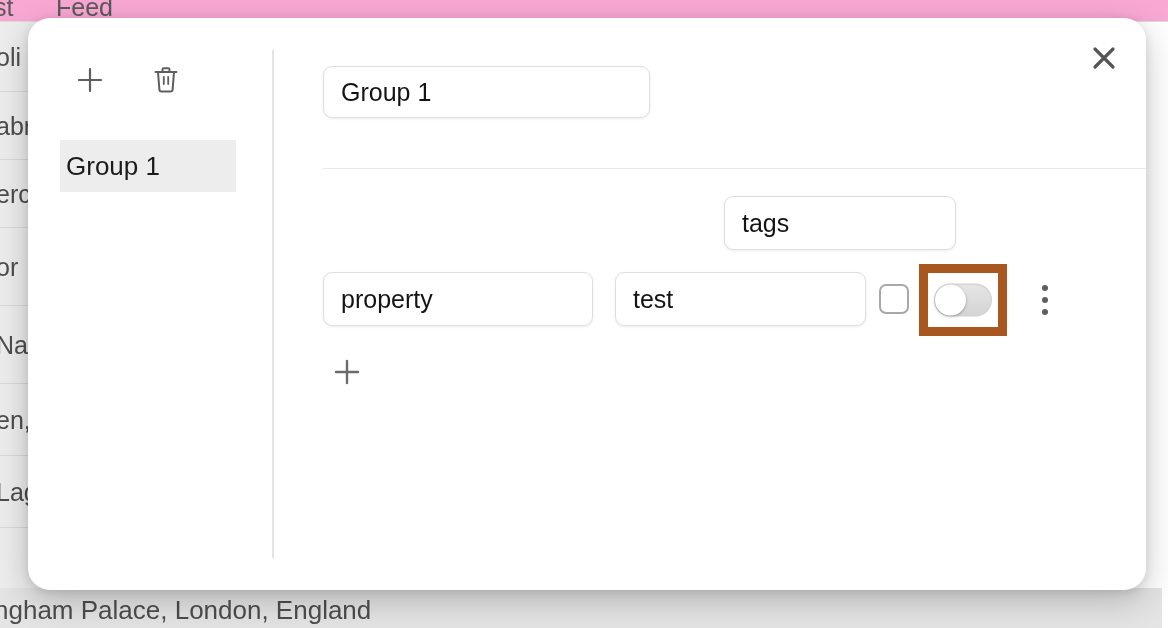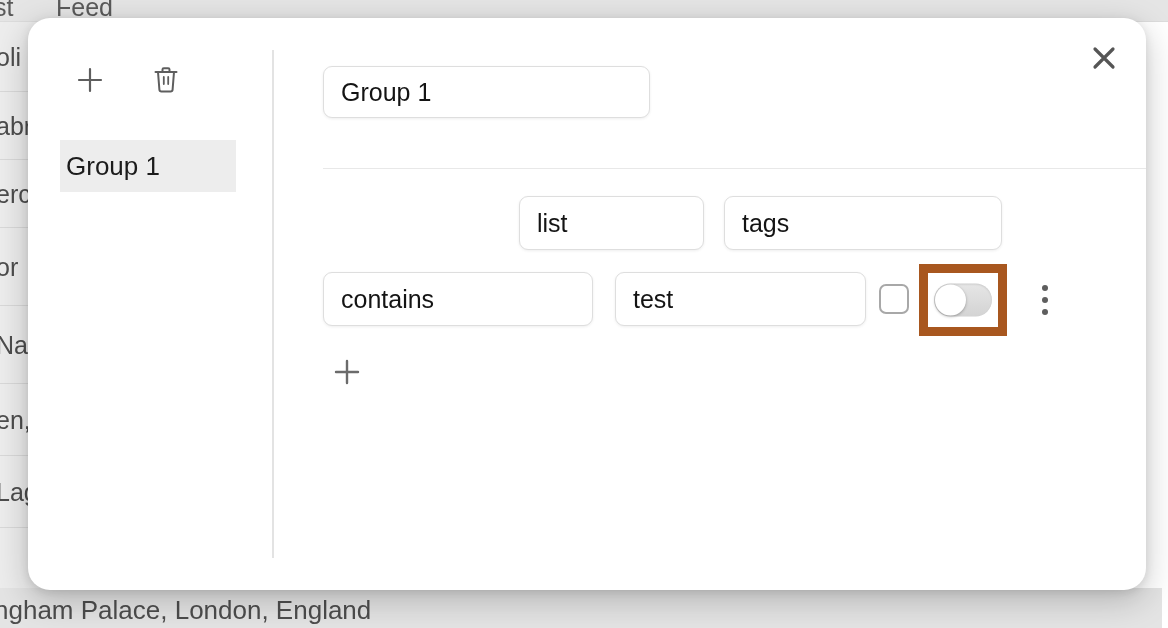--- a/index.html
+++ b/index.html
@@ -24,21 +24,21 @@
   .bg-layer {
     position: absolute;
     inset: 0;
     background: #ffffff;
   }
 
   .bg-tabbar {
     position: absolute;
     left: 0; top: 0;
     width: 1168px; height: 22px;
-    background: #e5e5e5;
+    background: #f9a8d4;
     border-bottom: 1px solid #dcdcdc;
     overflow: hidden;
   }
   .bg-tab-text {
     position: absolute;
     font-size: 25px;
     color: #5a5a5a;
     letter-spacing: 0px;
     white-space: nowrap;
     top: -7px;
@@ -222,21 +222,21 @@
   .row-2 {
     position: absolute;
     left: 49px;
     top: 254px;
     height: 54px;
     width: 830px;
   }
 
   .f-property { position:absolute; left:0;   top:0; width:180px; height:54px; }
   .f-list     { position:absolute; left:196px; top:0; width:185px; height:54px; }
-  .f-tags     { position:absolute; left:401px; top:0; width:278px; height:54px;align-items:center; }
+  .f-tags     { position:absolute; left:401px; top:0; width:232px; height:54px;align-items:center; }
 
   .f-contains { position:absolute; left:0;   top:0; width:270px; height:54px; }
   .f-test     { position:absolute; left:292px; top:0; width:251px; height:54px; }
 
   .row-checkbox {
     position: absolute;
     left: 556px;
     top: 12px;
     width: 30px;
     height: 30px;
@@ -399,31 +399,28 @@
 
     <div class="right-panel">
 
       <div class="field title-field">
         <span>Group 1</span>
       </div>
 
       <div class="h-divider"></div>
 
       <div class="row-1">
-        <div class="field f-list">
-          <span>list</span>
-        </div>
         <div class="field f-tags">
           <span>tags</span>
         </div>
       </div>
 
       <div class="row-2">
         <div class="field f-contains">
-          <span>contains</span>
+          <span>property</span>
         </div>
         <div class="field f-test">
           <span>test</span>
         </div>
 
         <div class="row-checkbox"></div>
 
         <div class="toggle-highlight">
           <div class="toggle">
             <div class="toggle-knob"></div>

